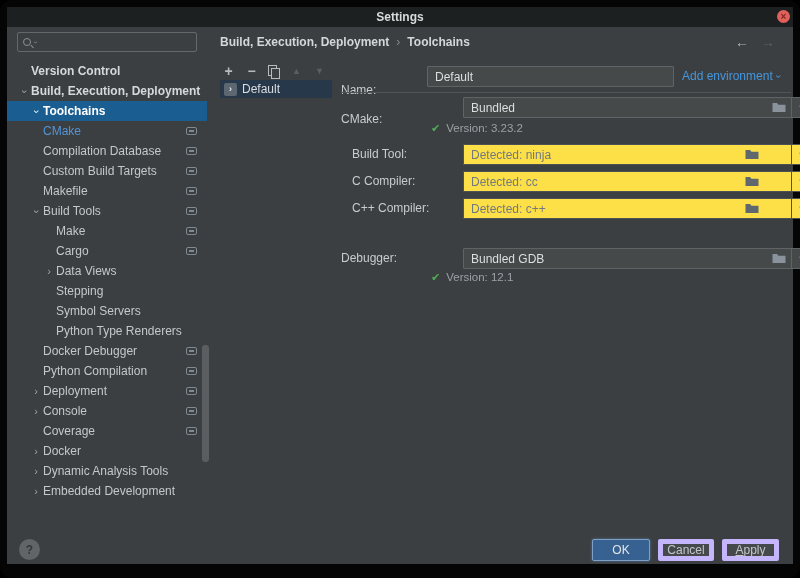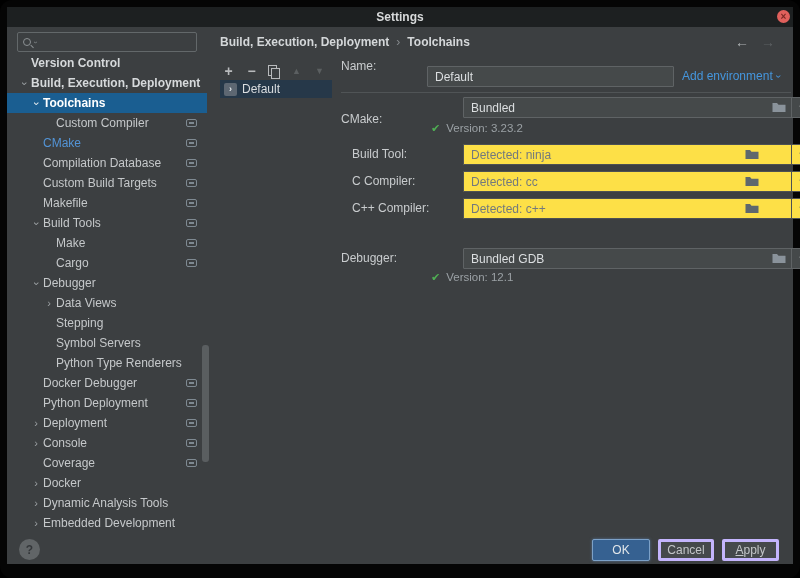--- a/index.html
+++ b/index.html
@@ -27,21 +27,21 @@
   .searchbox input { flex:1; height:16px; border:none; outline:none; background:transparent;
                      color:#ddd; font-size:12px; padding-left:4px; }
   .breadcrumb { position:absolute; left:213px; top:25px; height:20px; display:flex; align-items:center;
                 gap:7px; font-size:12px; font-weight:700; color:#d4d7d9; }
   .breadcrumb .sep { color:#85898c; font-weight:400; font-size:12px; }
   .navarrows { position:absolute; left:728px; top:25px; height:20px; display:flex; align-items:center; gap:12px; font-size:14px; }
   .arrow-back { color:#b0b4b6; cursor:pointer; }
   .arrow-fwd  { color:#5d6163; }
 
   
-  .sidebar { position:absolute; left:0; top:46px; width:200px; height:480px;text-align:center; }
+  .sidebar { position:absolute; left:0; top:54px; width:200px; height:480px;text-align:center; }
   .si { position:relative; height:20px; display:flex; align-items:center; font-size:12px; color:#c5c8ca; cursor:pointer; }
   .si.lvl1 { padding-left:11px; }
   .si.lvl2 { padding-left:23px; }
   .si.lvl3 { padding-left:36px; }
   .si.bold .silbl { font-weight:700; color:#d6d9db; }
   .si.blue .silbl { color:#5394d6; }
   .si.selected { background:#1a5e91; }
   .si.selected .silbl { color:#fff; font-weight:600; }
   .chev { width:12px; display:inline-flex; justify-content:center; color:#9ba0a3; font-size:11px; line-height:11px; }
   .chev.down { transform:rotate(90deg); }
@@ -90,21 +90,21 @@
   .addenv { position:absolute; left:675px; top:62px; display:flex; align-items:center; gap:4px;
             color:#4596dd; font-size:12px; cursor:pointer; }
   .addenv .caret { display:inline-block; transform:rotate(90deg); font-size:10px; }
 
   
   .helpbtn { position:absolute; left:12px; top:532px; width:21px; height:21px; border-radius:50%;
              background:#616567; color:#34373a; font-size:12px; font-weight:700;
              display:flex; align-items:center; justify-content:center; cursor:pointer; }
   .btn { position:absolute; top:532px; height:22px; border-radius:2px; font-size:12px;
          display:flex; align-items:center; justify-content:center; cursor:pointer;
-         background:#45494b; border:3px solid #c4b5fd; color:#c3c6c8; }
+         background:#45494b; border:5px solid #c4b5fd; color:#c3c6c8; }
   .btn span { display:block; }
   .btn-ok { left:585px; width:58px; background:#366191; border:1px solid #7ca1c8;
             box-shadow:0 0 3px rgba(110,160,220,.55); color:#e2e6e9; }
   .btn-cancel { left:651px; width:56px; }
   .btn-apply { left:715px; width:57px; }
   .btn-apply span::first-letter { text-decoration:underline; }
 </style>
 </head>
 <body>
 
@@ -139,25 +139,20 @@
       <span class="silbl">Version Control</span>
     </div>
     <div class="si lvl1 bold">
       <span class="chev down">›</span>
       <span class="silbl">Build, Execution, Deployment</span>
     </div>
     <div class="si lvl2 selected">
       <span class="chev down">›</span>
       <span class="silbl">Toolchains</span>
     </div>
-    <div class="si lvl3">
-      <span class="chev none"></span>
-      <span class="silbl">Custom Compiler</span>
-      <span class="scrico"></span>
-    </div>
     <div class="si lvl2 blue">
       <span class="chev none"></span>
       <span class="silbl">CMake</span>
       <span class="scrico"></span>
     </div>
     <div class="si lvl2">
       <span class="chev none"></span>
       <span class="silbl">Compilation Database</span>
       <span class="scrico"></span>
     </div>
@@ -179,24 +174,20 @@
     <div class="si lvl3">
       <span class="chev none"></span>
       <span class="silbl">Make</span>
       <span class="scrico"></span>
     </div>
     <div class="si lvl3">
       <span class="chev none"></span>
       <span class="silbl">Cargo</span>
       <span class="scrico"></span>
     </div>
-    <div class="si lvl2">
-      <span class="chev down">›</span>
-      <span class="silbl">Debugger</span>
-    </div>
     <div class="si lvl3">
       <span class="chev">›</span>
       <span class="silbl">Data Views</span>
     </div>
     <div class="si lvl3">
       <span class="chev none"></span>
       <span class="silbl">Stepping</span>
     </div>
     <div class="si lvl3">
       <span class="chev none"></span>
@@ -206,21 +197,21 @@
       <span class="chev none"></span>
       <span class="silbl">Python Type Renderers</span>
     </div>
     <div class="si lvl2">
       <span class="chev none"></span>
       <span class="silbl">Docker Debugger</span>
       <span class="scrico"></span>
     </div>
     <div class="si lvl2">
       <span class="chev none"></span>
-      <span class="silbl">Python Deployment</span>
+      <span class="silbl">Python Compilation</span>
       <span class="scrico"></span>
     </div>
     <div class="si lvl2">
       <span class="chev">›</span>
       <span class="silbl">Deployment</span>
       <span class="scrico"></span>
     </div>
     <div class="si lvl2">
       <span class="chev">›</span>
       <span class="silbl">Console</span>
@@ -251,21 +242,21 @@
     <span class="tbico">−</span>
     <span class="copyico"></span>
     <span class="tbico disabled">▲</span>
     <span class="tbico disabled">▼</span>
   </div>
   <div class="tc-item">
     <span class="tc-ico">›</span>
     <span class="tc-lbl">Default</span>
   </div>
 
-  <span class="flabel" style="left:334px;top:52px">Name:</span>
+  <span class="flabel" style="left:334px;top:76px">Name:</span>
   <input class="tfield" style="left: 420px; top: 59px; width: 247px;" value="Default">
   <div class="addenv">
     <span>Add environment</span>
     <span class="caret">›</span>
   </div>
   <div class="sepline"></div>
 
   <span class="flabel" style="left:334px;top:105px">CMake:</span>
   <div class="combo" style="left:420px;top:90px;width:350px">
     <span class="cval">Bundled</span>

